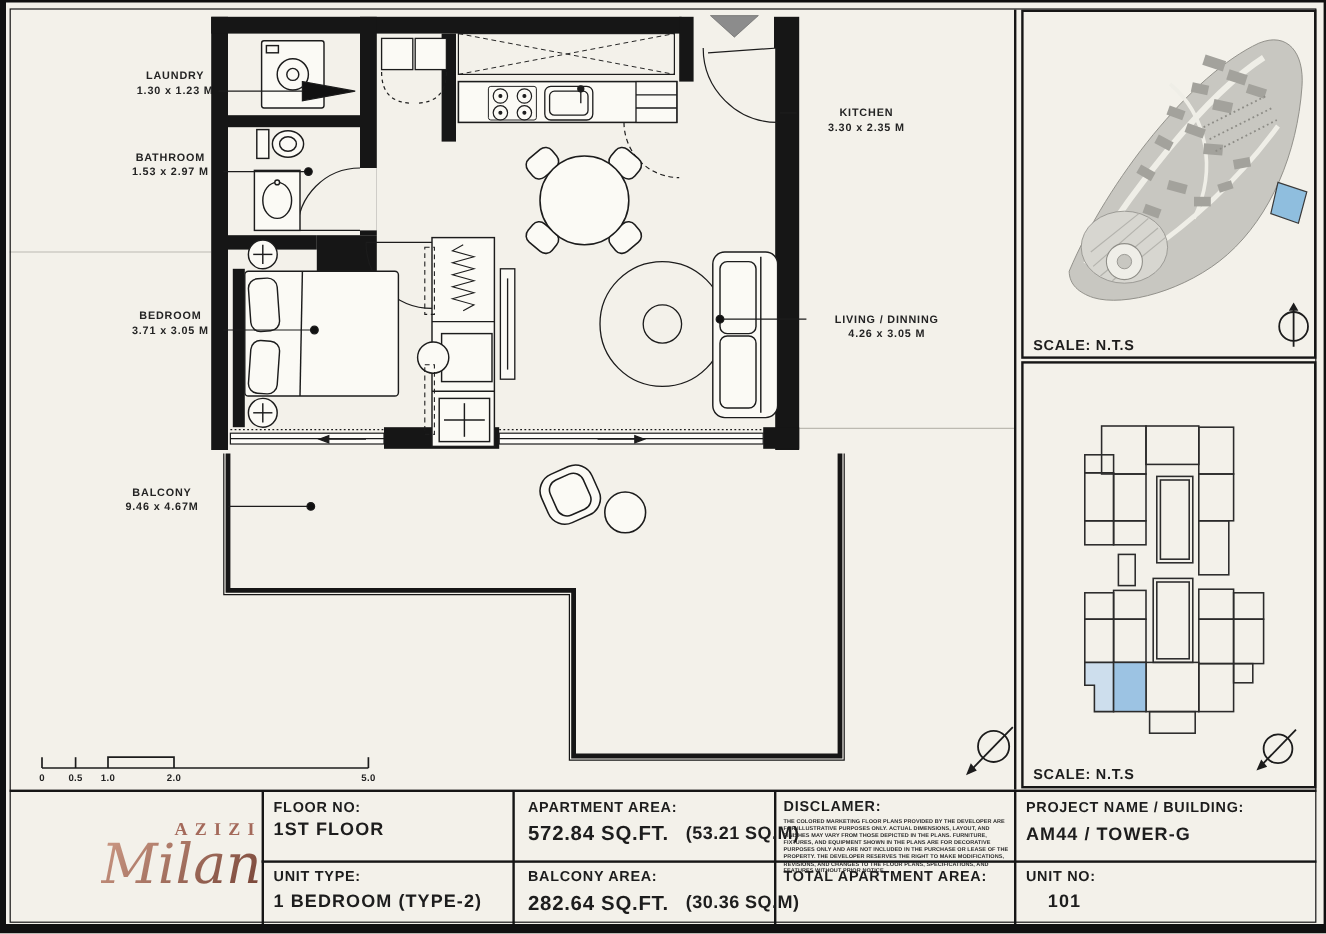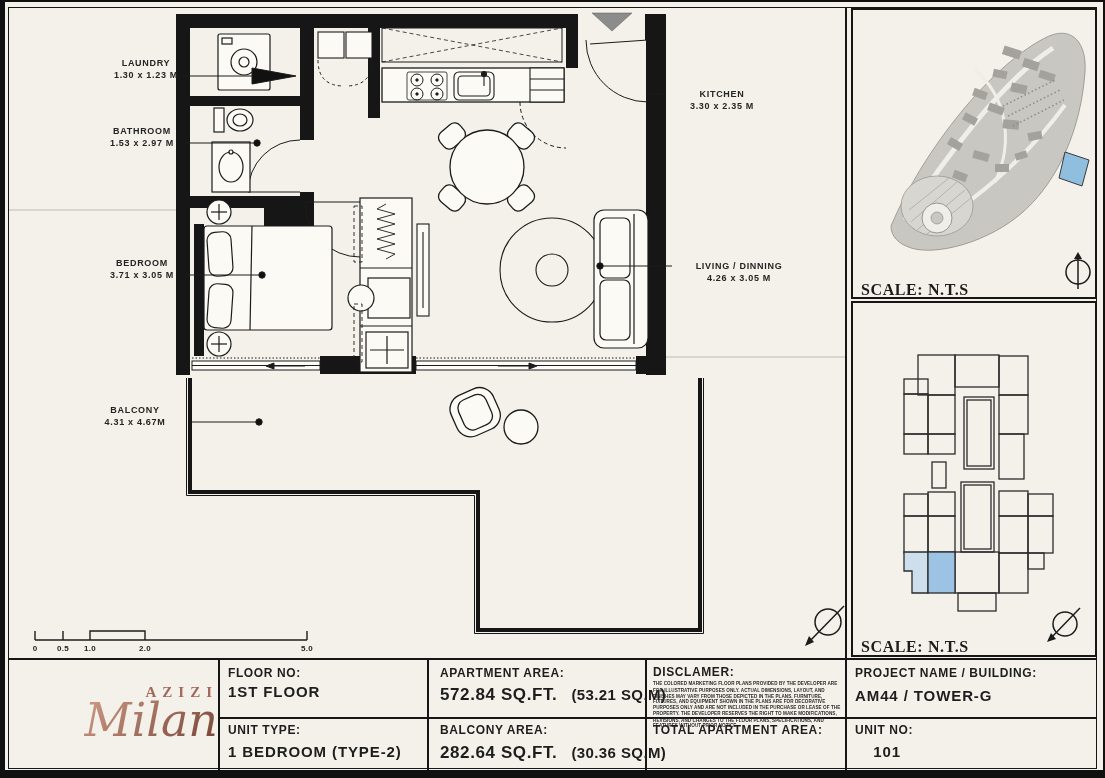--- a/index.html
+++ b/index.html
@@ -11,21 +11,21 @@
     border-top:2px solid #101010;border-bottom:8px solid #101010;}
   .frame-inner{left:8px;top:7px;width:1089px;height:762px;box-sizing:border-box;
     border:1.5px solid #161616;}
   .vdivider{left:845px;top:8px;width:1.5px;height:650px;background:#161616;}
   .panel{box-sizing:border-box;border:2px solid #161616;background:#f3f1ea;}
   .room-label{position:absolute;text-align:center;font-weight:bold;font-size:9px;
     line-height:12px;letter-spacing:0.7px;color:#242424;}
   .room-label span{display:block;}
   .scale-num{position:absolute;font-weight:bold;font-size:8px;color:#242424;
     width:22px;text-align:center;letter-spacing:0.3px;}
-  .nts{position:absolute;font-weight:bold;font-size:16px;letter-spacing:0.6px;color:#1c1c1c;font-family:Liberation Serif, serif;}
+  .nts{position:absolute;font-weight:bold;font-size:12px;letter-spacing:0.6px;color:#1c1c1c;}
   .tb-cell{position:absolute;}
   .tb-label{font-weight:bold;font-size:12px;letter-spacing:0.6px;color:#1d1d1d;}
   .tb-value{font-weight:bold;font-size:15px;letter-spacing:0.9px;color:#1d1d1d;}
   .tb-value-lg{font-weight:bold;font-size:17px;letter-spacing:0.6px;color:#1d1d1d;}
   .tb-metric{font-weight:bold;font-size:15px;letter-spacing:0.4px;color:#1d1d1d;}
   .area-row{display:flex;align-items:flex-end;gap:14px;}
   .area-row .tb-metric{padding-bottom:2px;}
   .vline{position:absolute;width:1.5px;background:#161616;}
   .hline{position:absolute;height:1.5px;background:#161616;}
   .disclaimer-text{font-weight:bold;font-size:8.3px;line-height:1.3;letter-spacing:0.1px;
@@ -260,21 +260,21 @@
 <div class="room-label" style="left:84px;top:125px;width:116px;">
   <span>BATHROOM</span>
   <span>1.53 x 2.97 M</span>
 </div>
 <div class="room-label" style="left:84px;top:257px;width:116px;">
   <span>BEDROOM</span>
   <span>3.71 x 3.05 M</span>
 </div>
 <div class="room-label" style="left:80px;top:404px;width:110px;">
   <span>BALCONY</span>
-  <span>4.31 x 4.67M</span>
+  <span>9.46 x 4.67M</span>
 </div>
 <div class="room-label" style="left:666px;top:88px;width:112px;">
   <span>KITCHEN</span>
   <span>3.30 x 2.35 M</span>
 </div>
 <div class="room-label" style="left:674px;top:260px;width:130px;">
   <span>LIVING / DINNING</span>
   <span>4.26 x 3.05 M</span>
 </div>
 

